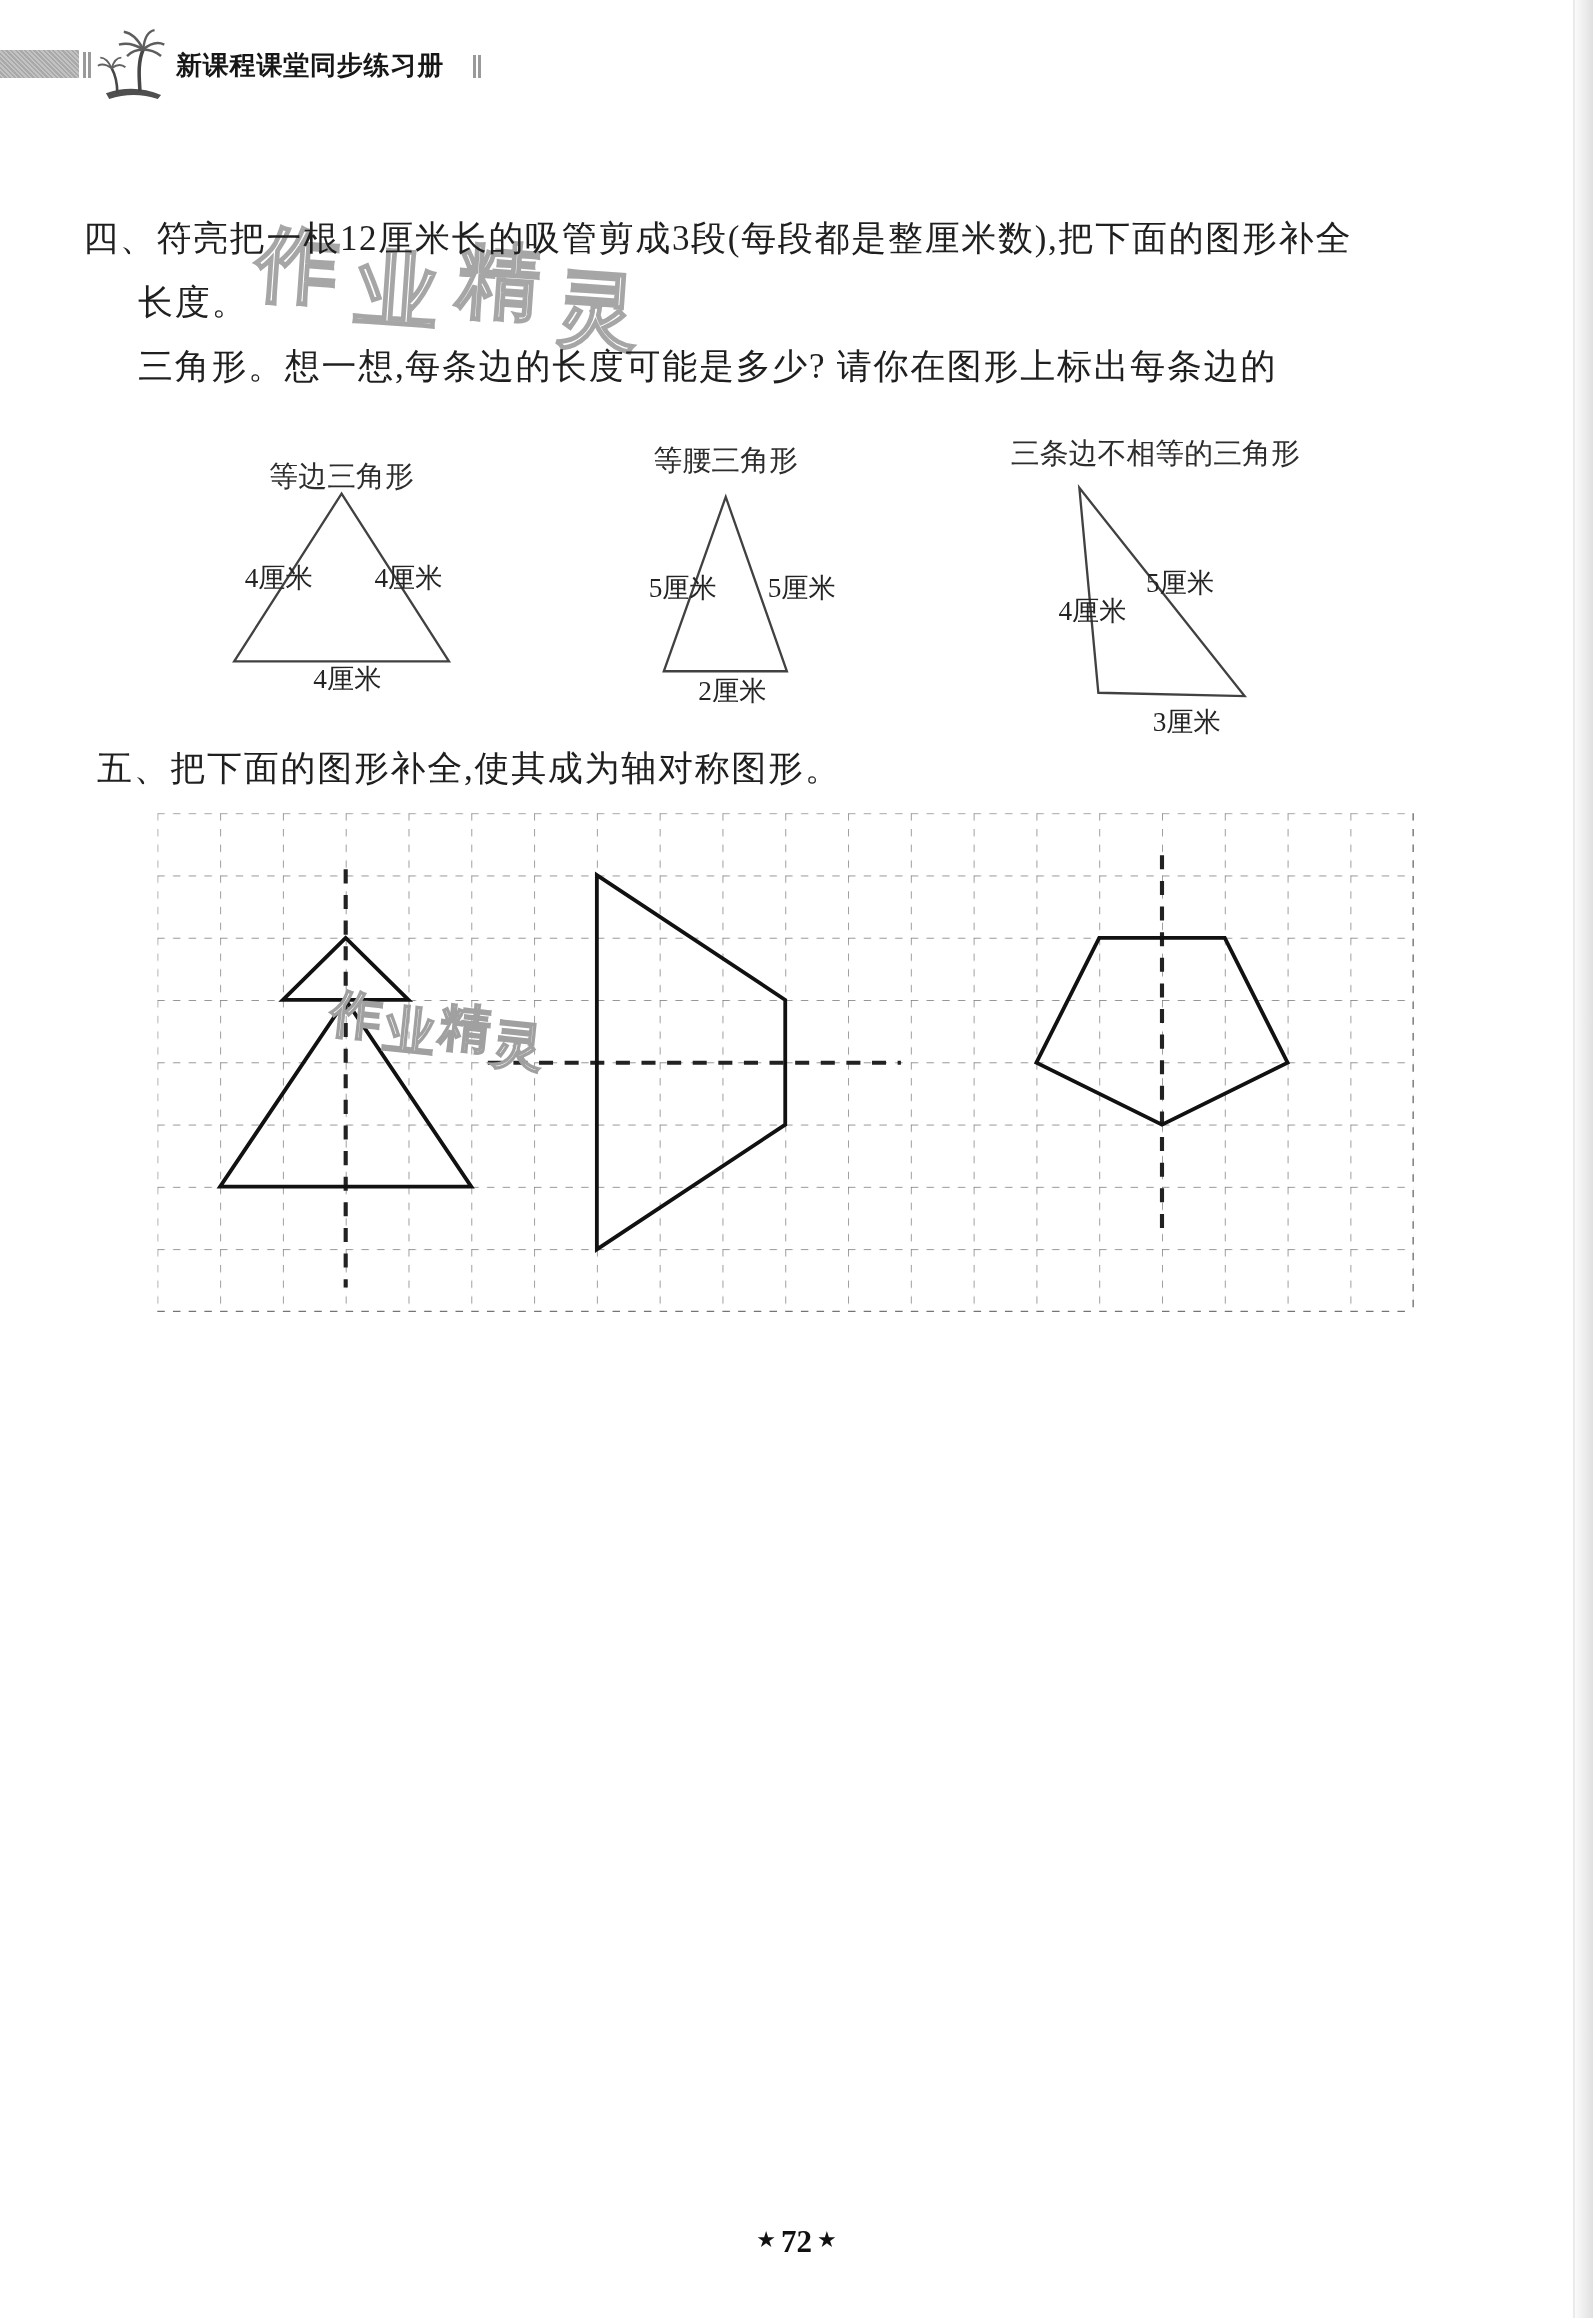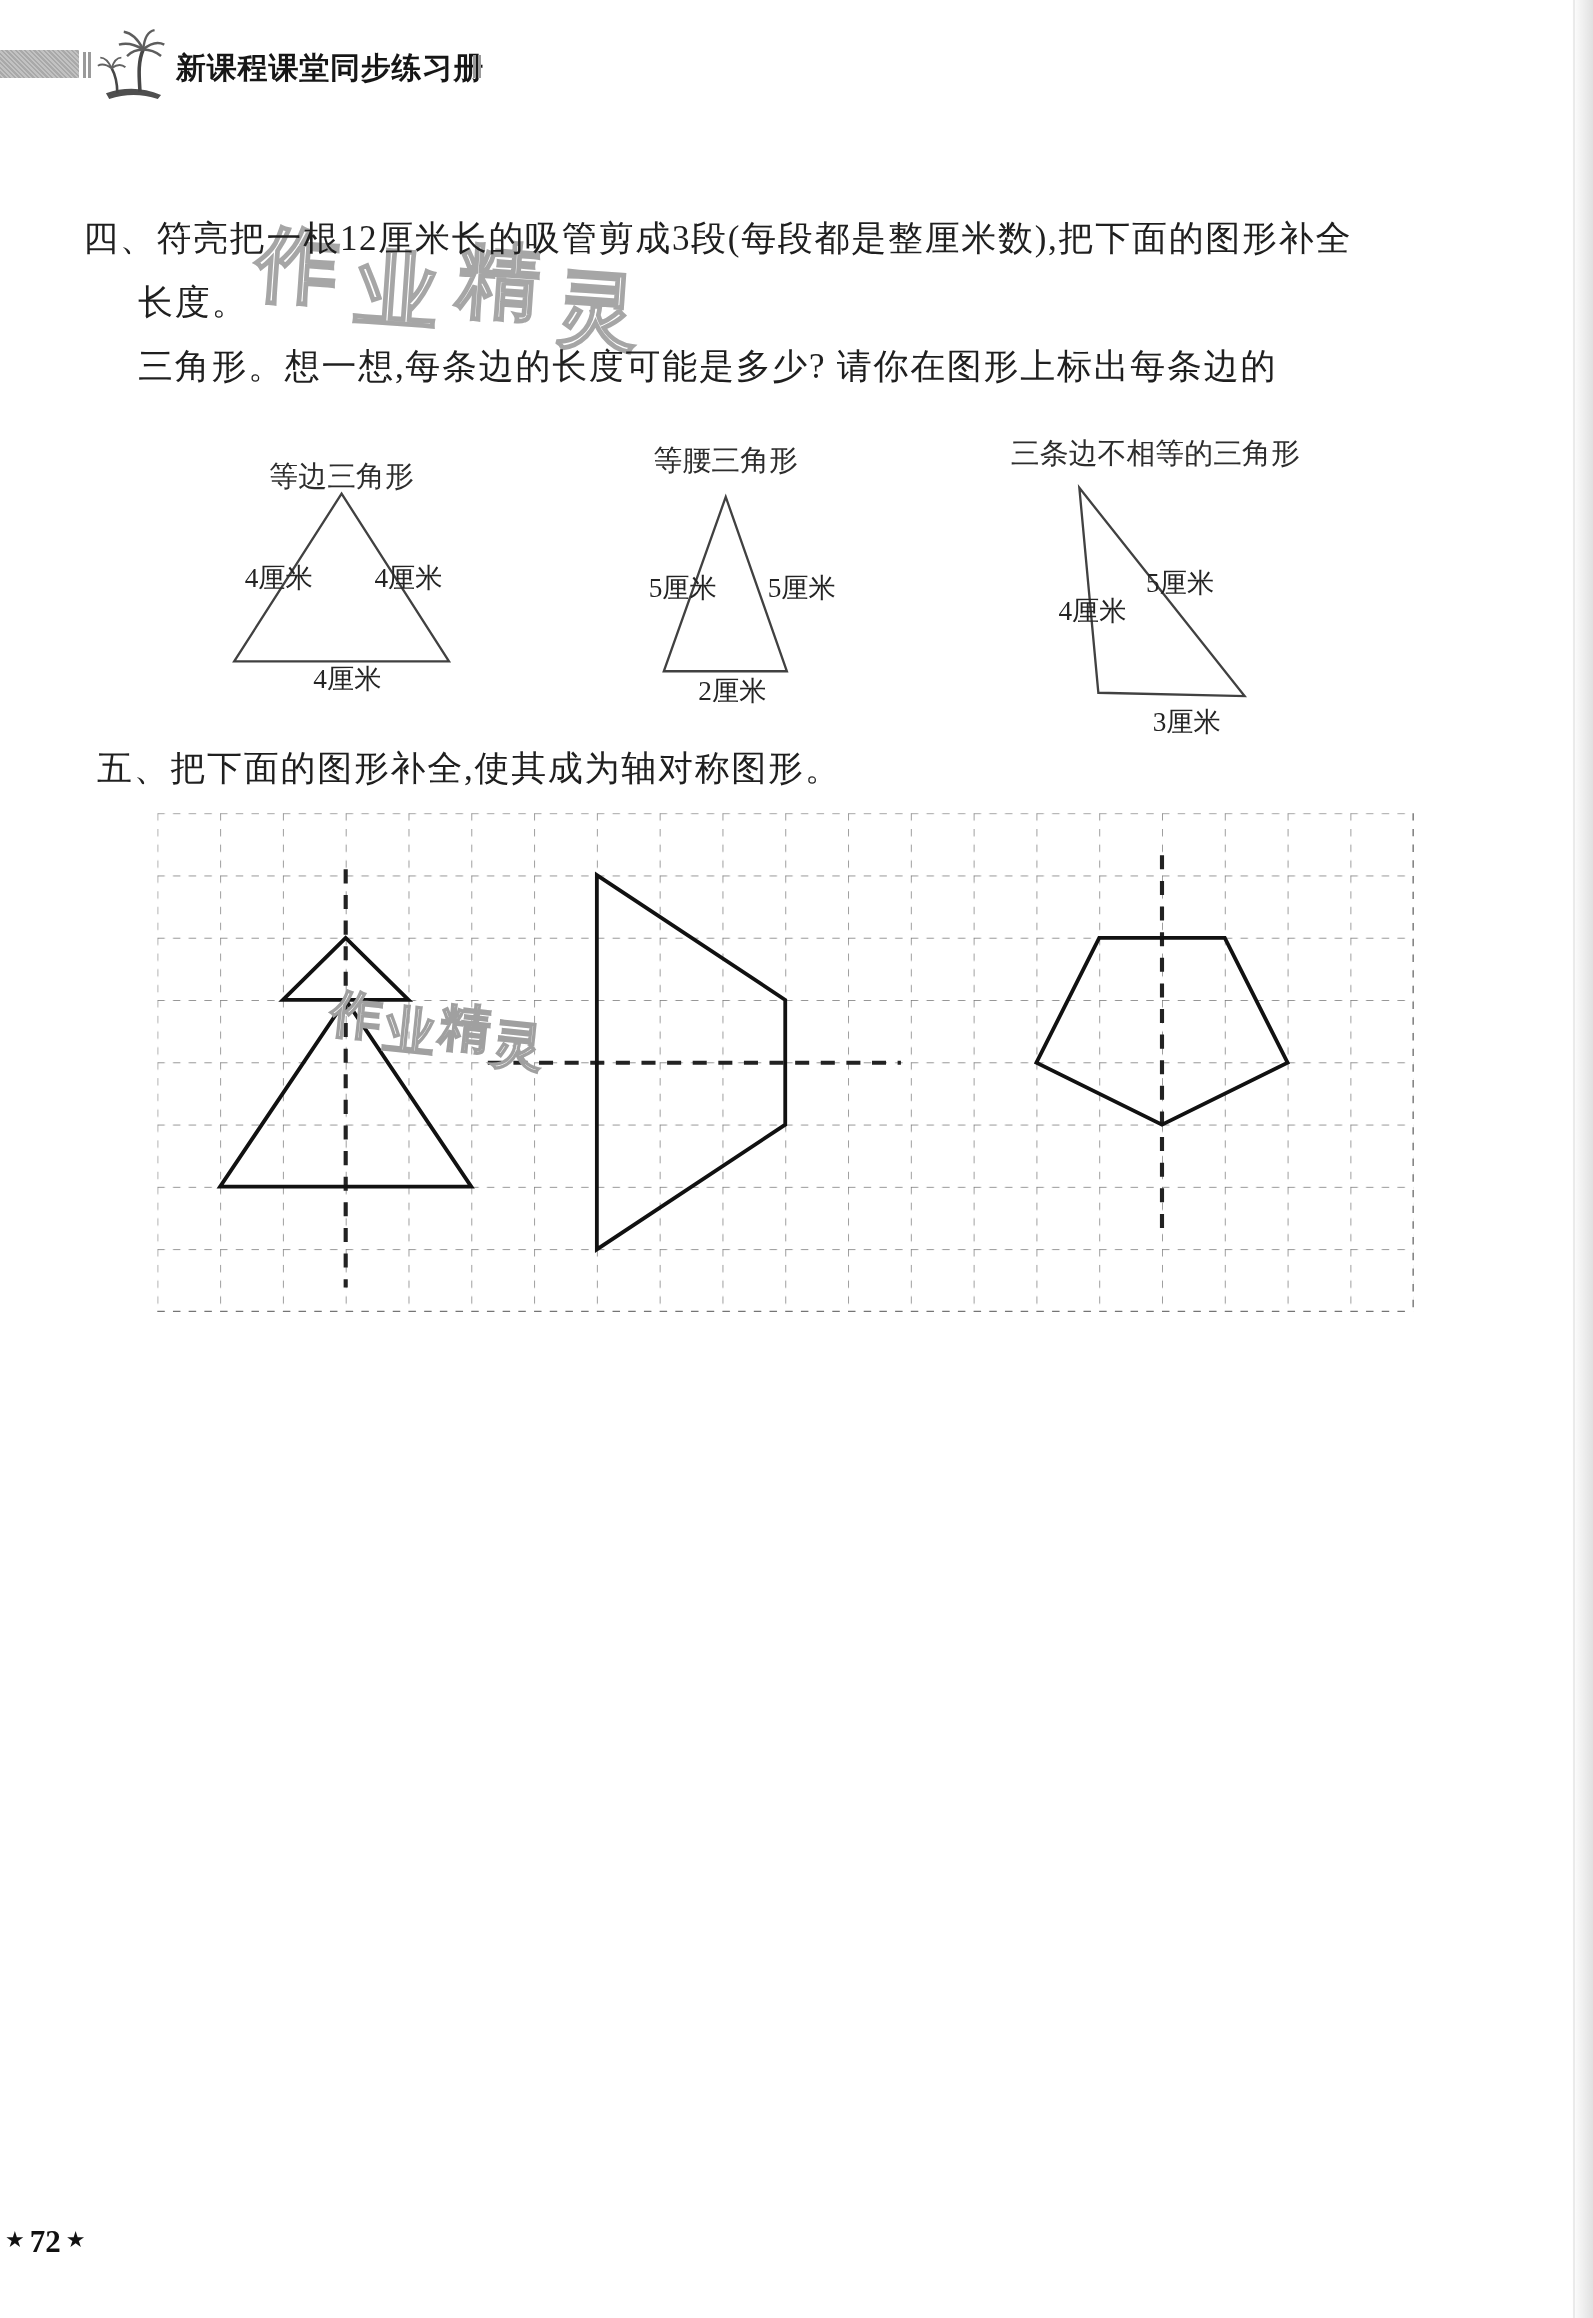--- a/index.html
+++ b/index.html
@@ -5,41 +5,41 @@
   html,body{margin:0;padding:0;}
   body{width:1593px;height:2319px;background:#f2f2f2;}
   .page{position:relative;width:1593px;height:2319px;background:#ffffff;overflow:hidden;
         font-family:"Liberation Serif","DejaVu Serif",serif;color:#1f1f1f;}
   
   .band{position:absolute;left:0;top:50px;width:79px;height:28px;
         background:repeating-linear-gradient(45deg,#a9a9a9 0 1.7px,#c2c2c2 1.7px 3.3px);}
   .tickbar{position:absolute;width:2.5px;height:26.4px;background:#9a9a9a;top:52px;}
   .logo{position:absolute;left:93px;top:21.5px;width:81px;height:81px;}
   .brand{position:absolute;left:176px;top:48px;font-family:"Liberation Sans","DejaVu Sans",sans-serif;
-         font-weight:bold;font-size:30px;letter-spacing:0.8px;color:#161616;white-space:nowrap;}
+         font-weight:bold;font-size:26px;letter-spacing:0.8px;color:#161616;white-space:nowrap;}
   
   .qblock{position:absolute;left:83px;width:1438px;font-size:35px;line-height:64px;
           letter-spacing:1.7px;white-space:nowrap;}
   #q4{top:207px;}
   #q5{top:737px;margin-left:14px;}
   .qindent{padding-left:55px;}
   .qnum{font-weight:normal;}
   
   .fig{position:absolute;}
   svg text{font-family:"Liberation Serif","DejaVu Serif",serif;}
   .tri-title{font-size:35px;fill:#2d2d2d;}
   .tri-label{font-size:33px;fill:#242424;}
   .tri-line{fill:none;stroke:#414141;stroke-width:2.8px;}
   .shape{fill:none;stroke:#111111;stroke-width:4.6px;stroke-linejoin:miter;}
   .axis{fill:none;stroke:#222222;stroke-width:5px;stroke-dasharray:17 14;}
   .gridedge{fill:none;stroke:#757575;stroke-width:1.7px;stroke-dasharray:9 10;}
   .wm-char{font-size:62px;fill:#ffffff;stroke:#a0a0a0;stroke-width:2px;font-weight:bold;}
   .wm-top-char{font-size:100px;fill:#ffffff;stroke:#a6a6a6;stroke-width:2.6px;font-weight:bold;}
   
-  .footer{position:absolute;left:0;top:2224px;width:1593px;}
+  .footer{position:absolute;left:0;top:2224px;width:1593px;text-align:center;}
   .footer .star{font-size:22px;color:#111;vertical-align:5px;padding:0 5px;}
   .footer .pnum{font-size:31px;font-weight:bold;color:#111;}
   
   .edge-right{position:absolute;right:0;top:0;width:21.5px;height:100%;
               background:linear-gradient(to right,rgba(0,0,0,0),rgba(0,0,0,0.12));}
   .edge-line{position:absolute;right:18px;top:0;width:1.7px;height:100%;background:rgba(0,0,0,0.07);}
 </style>
 </head>
 <body>
 

